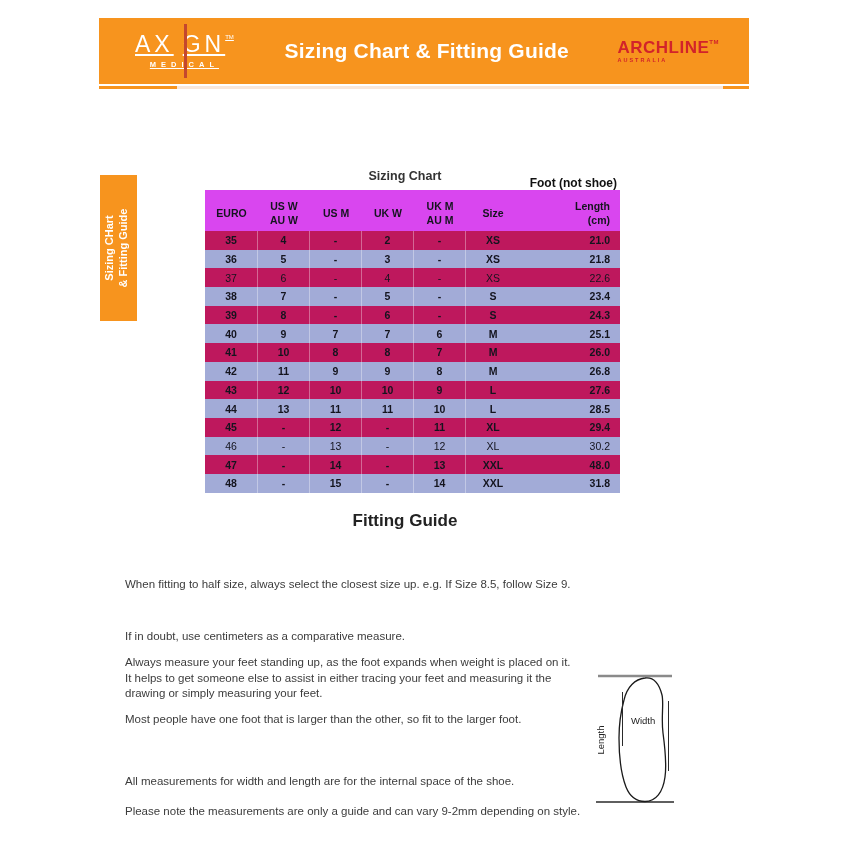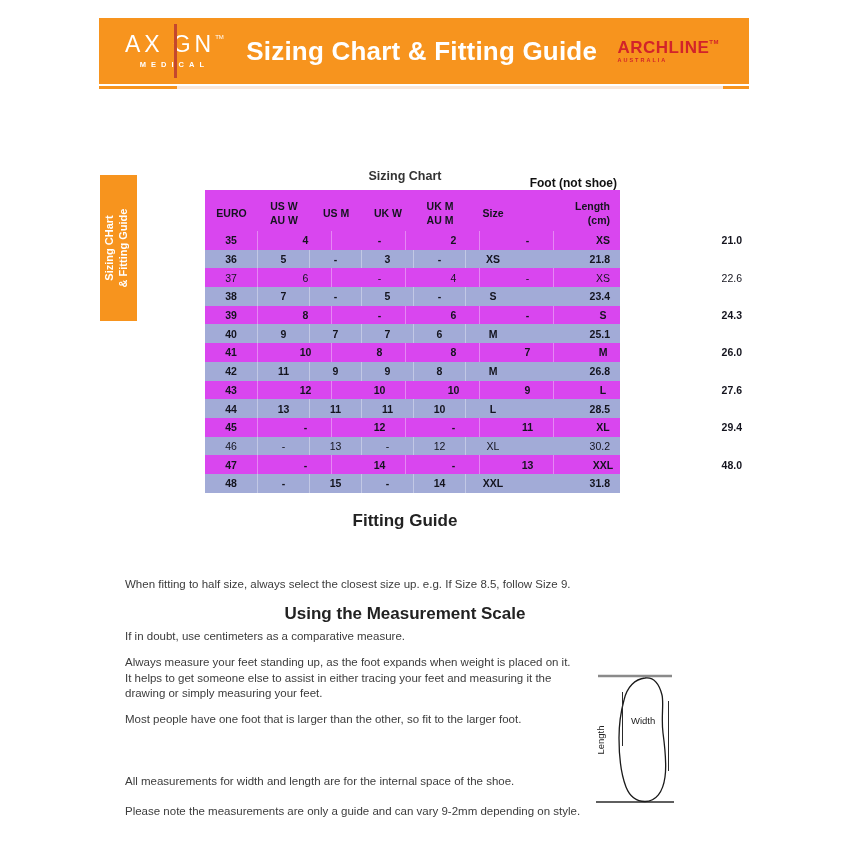--- a/index.html
+++ b/index.html
@@ -4,27 +4,27 @@
 <style>
   * { margin:0; padding:0; box-sizing:border-box; }
   body { background:#fff; font-family:"Liberation Sans","DejaVu Sans",sans-serif; }
   .page { position:relative; width:848px; height:848px; background:#ffffff; overflow:hidden; }
 
   
   .banner { position:absolute; left:99px; top:18px; width:650px; height:66px;
             background:#F7941E; display:flex; align-items:center; }
   .banner-underline { position:absolute; left:99px; top:86px; width:650px; height:3px;
             background:linear-gradient(to right,#F7941E 0 12%,#F9E7DA 12% 96%,#F7941E 96% 100%); }
-  .axign { position:relative; margin-left:24px; color:#fff; text-align:center; padding:0 2px; }
+  .axign { position:relative; margin-left:34px; color:#fff; text-align:center; padding:0 2px;text-decoration:underline; }
   .axign-row { display:flex; align-items:flex-start; font-size:23px; letter-spacing:4px; font-weight:400; line-height:1; }
   .axign-gap { display:inline-block; width:9px; }
   .axign-redline { position:absolute; left:50%; top:-9px; width:2.5px; height:54px; background:#C4472E; }
   .axign-tm { font-size:6px; margin-top:1px; letter-spacing:0; }
   .axign-sub { font-size:7.5px; letter-spacing:5px; font-weight:700; margin-top:4px; }
-  .banner-title { flex:1; text-align:center; color:#fff; font-weight:700; font-size:26px; letter-spacing:0.2px; }
+  .banner-title { flex:1; text-align:center; color:#fff; font-weight:700; font-size:21px; letter-spacing:0.2px; }
   .archline { margin-right:30px; color:#D2232A; line-height:1; }
   .archline-row { font-size:17px; font-weight:700; letter-spacing:0.5px; display:flex; align-items:flex-start; }
   .arch-tm { font-size:6px; margin-top:0; }
   .arch-sub { font-size:5.5px; letter-spacing:2px; font-weight:700; margin-top:2px; margin-right:2px; }
 
   
   .side-tab { position:absolute; left:100px; top:175px; width:37px; height:146px; background:#F7941E; }
   .side-tab-text { position:absolute; left:50%; top:50%; width:146px; height:34px;
             transform:translate(-50%,-50%) rotate(-90deg); text-align:center;
             color:#fff; font-weight:700; font-size:11px; line-height:1.3; }
@@ -33,21 +33,21 @@
   .chart-title { position:absolute; left:105px; top:169px; width:600px; text-align:center;
             font-size:12.5px; font-weight:700; color:#333; }
   .foot-label { position:absolute; left:417px; top:176px; width:200px; text-align:right;
             font-size:12px; font-weight:700; color:#111; }
 
   .size-table { position:absolute; left:205px; top:190px; width:415px; }
   .trow { display:grid; grid-template-columns:53px 52px 52px 52px 52px 54px 100px; }
   .thead { background:#d946ef; height:41px; }
   .hcell { color:#fff; font-weight:700; font-size:11px; line-height:1.25; text-align:center; padding-top:6px; }
   .hcell.c6 { text-align:right; padding-right:8px; }
-  .trow.dark  { background:#d946ef;gap:22px; }
+  .trow.dark  { background:#be185d; }
   .trow.light { background:#A2ABD7; }
   .trow:not(.thead) { height:18.7px; }
   .tcell { display:flex; align-items:center; justify-content:center;
            font-size:10.5px; font-weight:700; color:#14141e; }
   .trow.thin .tcell { font-weight:400; }
   .trow:not(.thead) .tcell.c0, .trow:not(.thead) .tcell.c1, .trow:not(.thead) .tcell.c2,
   .trow:not(.thead) .tcell.c3, .trow:not(.thead) .tcell.c4 { border-right:1px solid rgba(255,255,255,0.35); }
   .tcell.c6 { justify-content:flex-end; padding-right:10px; }
 
   
@@ -229,21 +229,20 @@
         <div class="tcell c3">-</div>
         <div class="tcell c4">14</div>
         <div class="tcell c5">XXL</div>
         <div class="tcell c6">31.8</div>
       </div>
     </div>
 
   <div class="h-center" style="top:511px">Fitting Guide</div>
   <p class="body-text" style="top:577px; width:592px">When fitting to half size, always select the closest size up. e.g. If Size 8.5, follow Size 9.</p>
 
-  <div class="h-center" style="top:604px">Using the Measurement Scale</div>
   <p class="body-text" style="top:629px; width:592px">If in doubt, use centimeters as a comparative measure.</p>
   <p class="body-text" style="top:655px; width:452px">Always measure your feet standing up, as the foot expands when weight is placed on it. It helps to get someone else to assist in either tracing your feet and measuring it the drawing or simply measuring your feet.</p>
   <p class="body-text" style="top:712px; width:460px">Most people have one foot that is larger than the other, so fit to the larger foot.</p>
   <p class="body-text" style="top:774px; width:560px">All measurements for width and length are for the internal space of the shoe.</p>
   <p class="body-text" style="top:804px; width:462px">Please note the measurements are only a guide and can vary 9-2mm depending on style.</p>
 
   <svg class="foot-diagram" width="115" height="168" viewBox="0 0 115 168">
     <line x1="10" y1="23" x2="84" y2="23" stroke="#8a8a8a" stroke-width="2.4"></line>
     <line x1="8" y1="149" x2="86" y2="149" stroke="#2a2a2a" stroke-width="1.5"></line>
     <path fill="none" stroke="#1a1a1a" stroke-width="1.3" d="M57,25 C47,26 39,34 36,47 C33,58 31,72 31,85 C31,103 33,121 38,134 C42,144 49,148.5 57,148.5 C68,148.5 75,139 77,124 C79,110 77,95 75,80 C73,65 76,50 74,42 C71,30 65,24 57,25 Z"></path>

